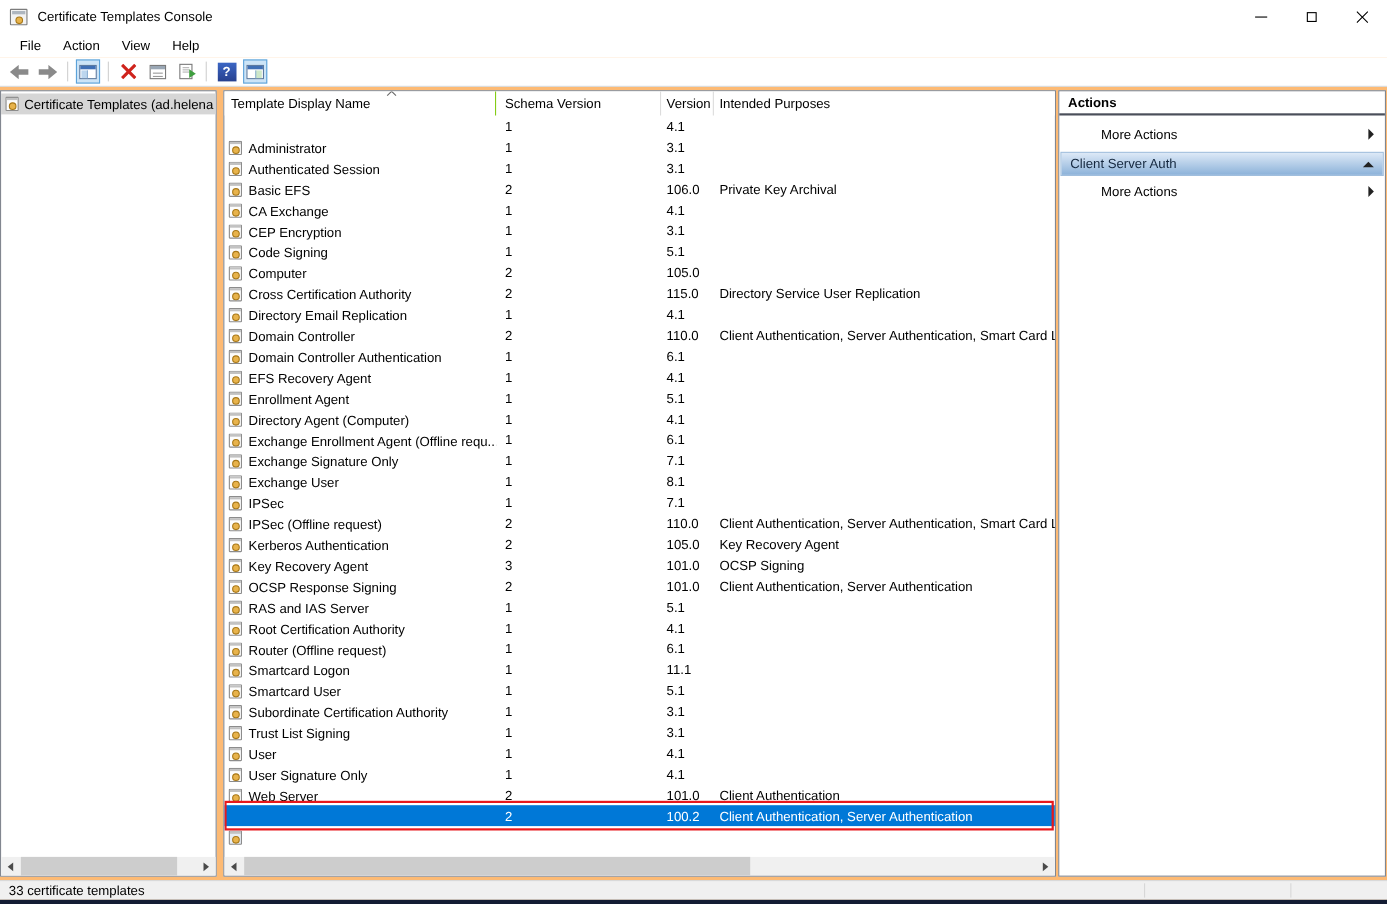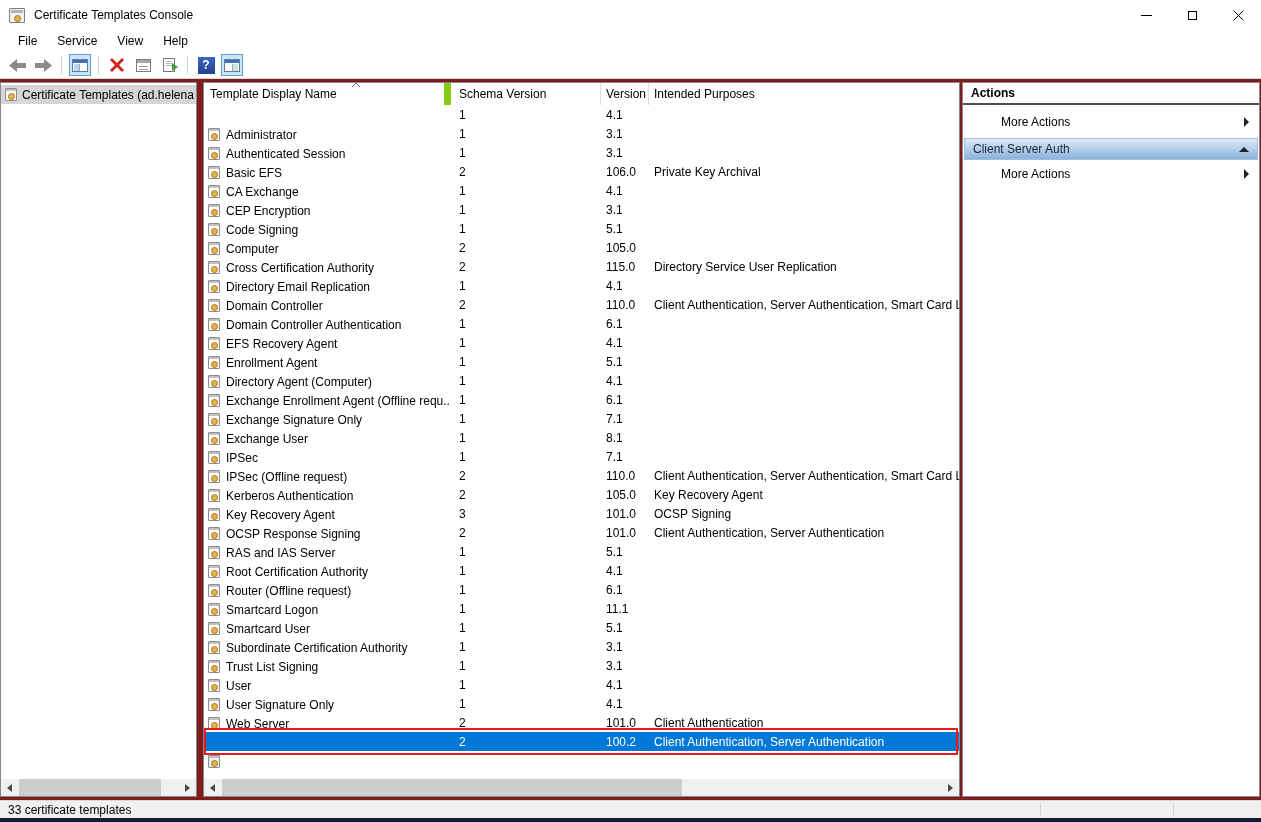--- a/index.html
+++ b/index.html
@@ -1,18 +1,18 @@
 <!DOCTYPE html>
 <html><head>
 <meta charset="utf-8">
 <style>
   * { margin:0; padding:0; box-sizing:border-box; }
   html,body { width:1261px; height:822px; overflow:hidden; }
   body { font-family:"Liberation Sans","DejaVu Sans",sans-serif; font-size:12px; color:#000; background:#f0f0f0; }
-  #app { position:relative; width:1261px; height:822px; background:#7f1d1d; }
+  #app { position:relative; width:1261px; height:822px; background:#fdba74; }
 
   
   .titlebar { position:absolute; left:0; top:0; width:100%; height:30px; background:#fff; display:flex; align-items:center; }
   .app-icon { width:16px; height:15px; margin-left:9px; border:1px solid #7c7c7c; background:#f2f2f2; position:relative; border-radius:1px; }
   .app-icon::before { content:""; position:absolute; left:1px; top:1px; right:1px; height:3px; background:#aeb6bf; }
   .app-icon::after { content:""; position:absolute; left:4px; top:6px; width:5px; height:5px; border-radius:50%; background:#e8b34b; border:1px solid #a87818; }
   .title-text { margin-left:9px; font-size:12px; }
   .win-controls { margin-left:auto; display:flex; height:100%; }
   .win-btn { width:46px; height:100%; display:flex; align-items:center; justify-content:center; }
   .glyph-min { width:11px; height:1px; background:#000; }
@@ -49,21 +49,21 @@
 
   
   .cert-ico { flex:0 0 auto; width:12px; height:13px; background:#fdfdfd; border:1px solid #8c8c8c; border-radius:1px; position:relative; }
   .cert-ico::before { content:""; position:absolute; left:0; top:0; right:0; height:2px; background:#c2c2c2; }
   .cert-ico::after { content:""; position:absolute; left:2px; top:4px; width:5px; height:5px; border-radius:50%; background:#e8b34b; border:1px solid #a87818; }
 
   
   #list-panel { left:203px; width:757px; overflow:hidden; }
   .lheader { display:flex; height:22px; align-items:stretch; background:#fff; position:relative; }
   .hcell { display:flex; align-items:center; white-space:nowrap; overflow:hidden; position:relative; color:#000; }
-  .hcell.hc-name { width:247px; padding-left:6px; border-right:7px solid #84cc16;text-align:right; }
+  .hcell.hc-name { width:247px; padding-left:6px; border-right:1px solid #84cc16;text-align:right; }
   .hcell.hc-schema { width:150px; padding-left:8px; border-right:1px solid #dcdcdc; }
   .hcell.hc-version { width:48px; padding-left:5px; border-right:1px solid #dcdcdc; }
   .hcell.hc-purposes { flex:1; padding-left:5px; }
   .sort-caret { position:absolute; left:146px; top:-1px; width:12px; height:6px; }
   .rows { position:absolute; left:0; top:22px; right:0; bottom:18px; overflow:visible; }
   .lrow { height:19px; display:flex; align-items:center; white-space:nowrap; position:relative; }
   .lrow .c { overflow:hidden; white-space:nowrap; }
   .c.name { width:247px; display:flex; align-items:center; padding-left:4px; gap:6px;margin-top:40px; }
   .c.schema { width:150px; padding-left:8px; }
   .c.ver { width:48px; padding-left:5px; }
@@ -114,21 +114,21 @@
       <div class="win-btn">
         <svg width="11" height="11" viewBox="0 0 11 11">
             <path d="M0.5 0.5 L10.5 10.5 M10.5 0.5 L0.5 10.5" stroke="#000" stroke-width="1" fill="none"></path>
           </svg>
       </div>
     </div>
   </div>
 
   <div class="menubar">
       <div class="menu-item">File</div>
-      <div class="menu-item">Service</div>
+      <div class="menu-item">Action</div>
       <div class="menu-item">View</div>
       <div class="menu-item">Help</div>
     </div>
 
   <div class="toolbar">
     <div class="tb-btn">
       <svg width="17" height="13" viewBox="0 0 17 13">
           <path d="M8 0 L0 6.5 L8 13 L8 9 L17 9 L17 4 L8 4 Z" fill="#8a8a8a"></path>
         </svg>
     </div>

